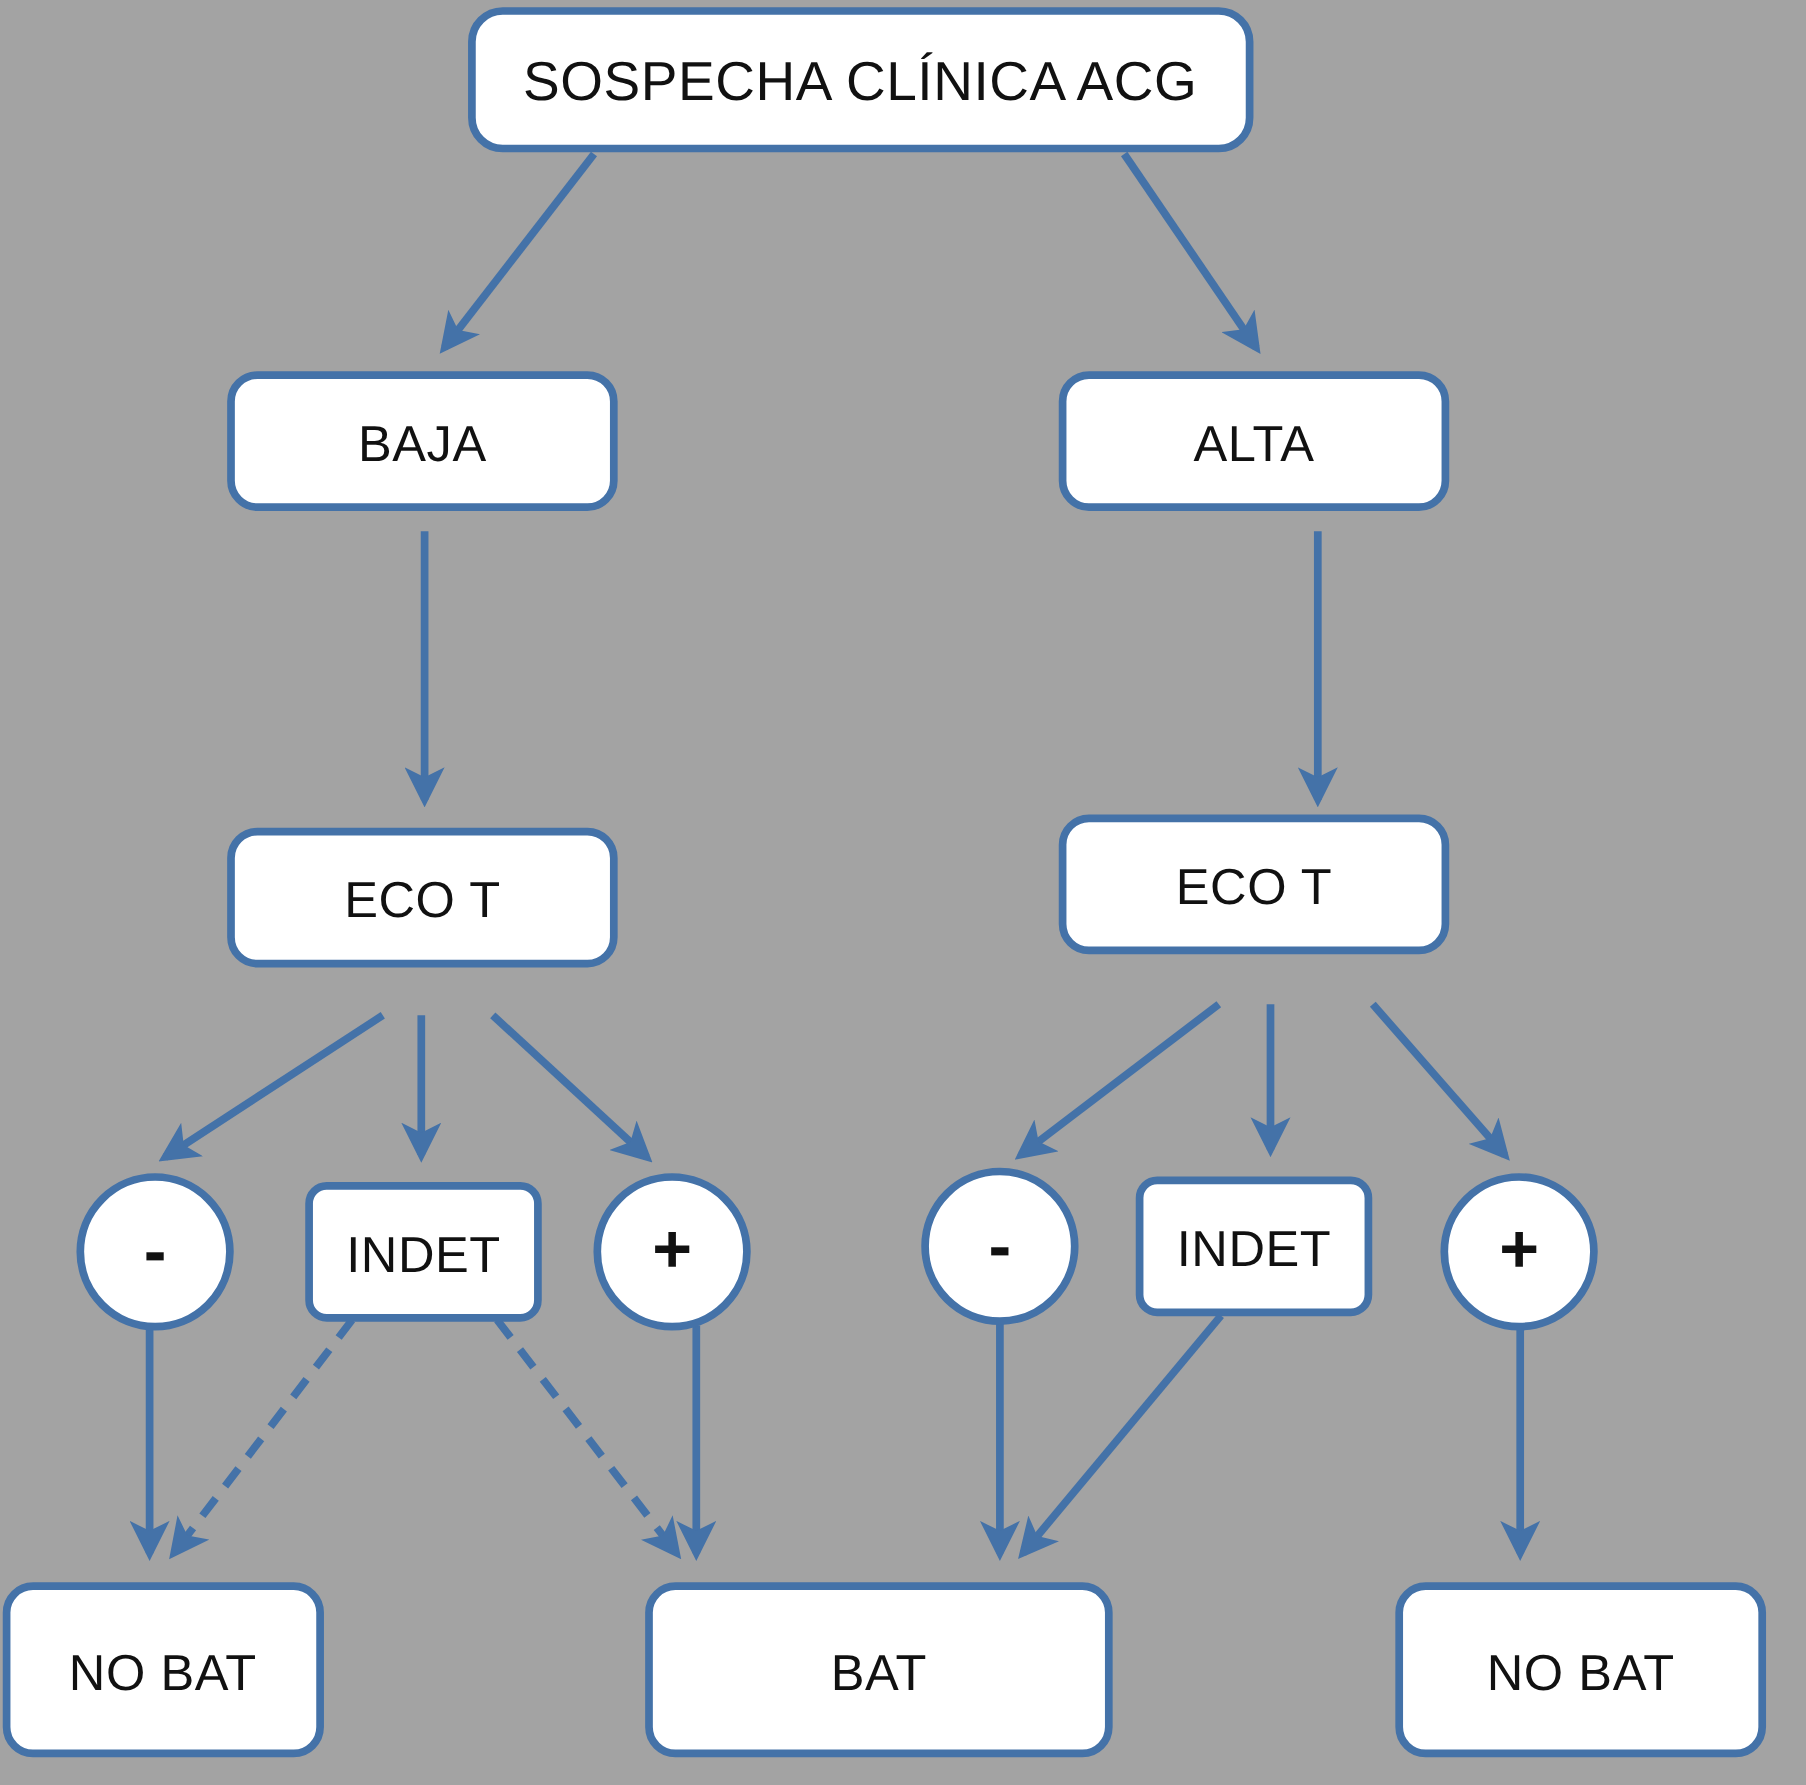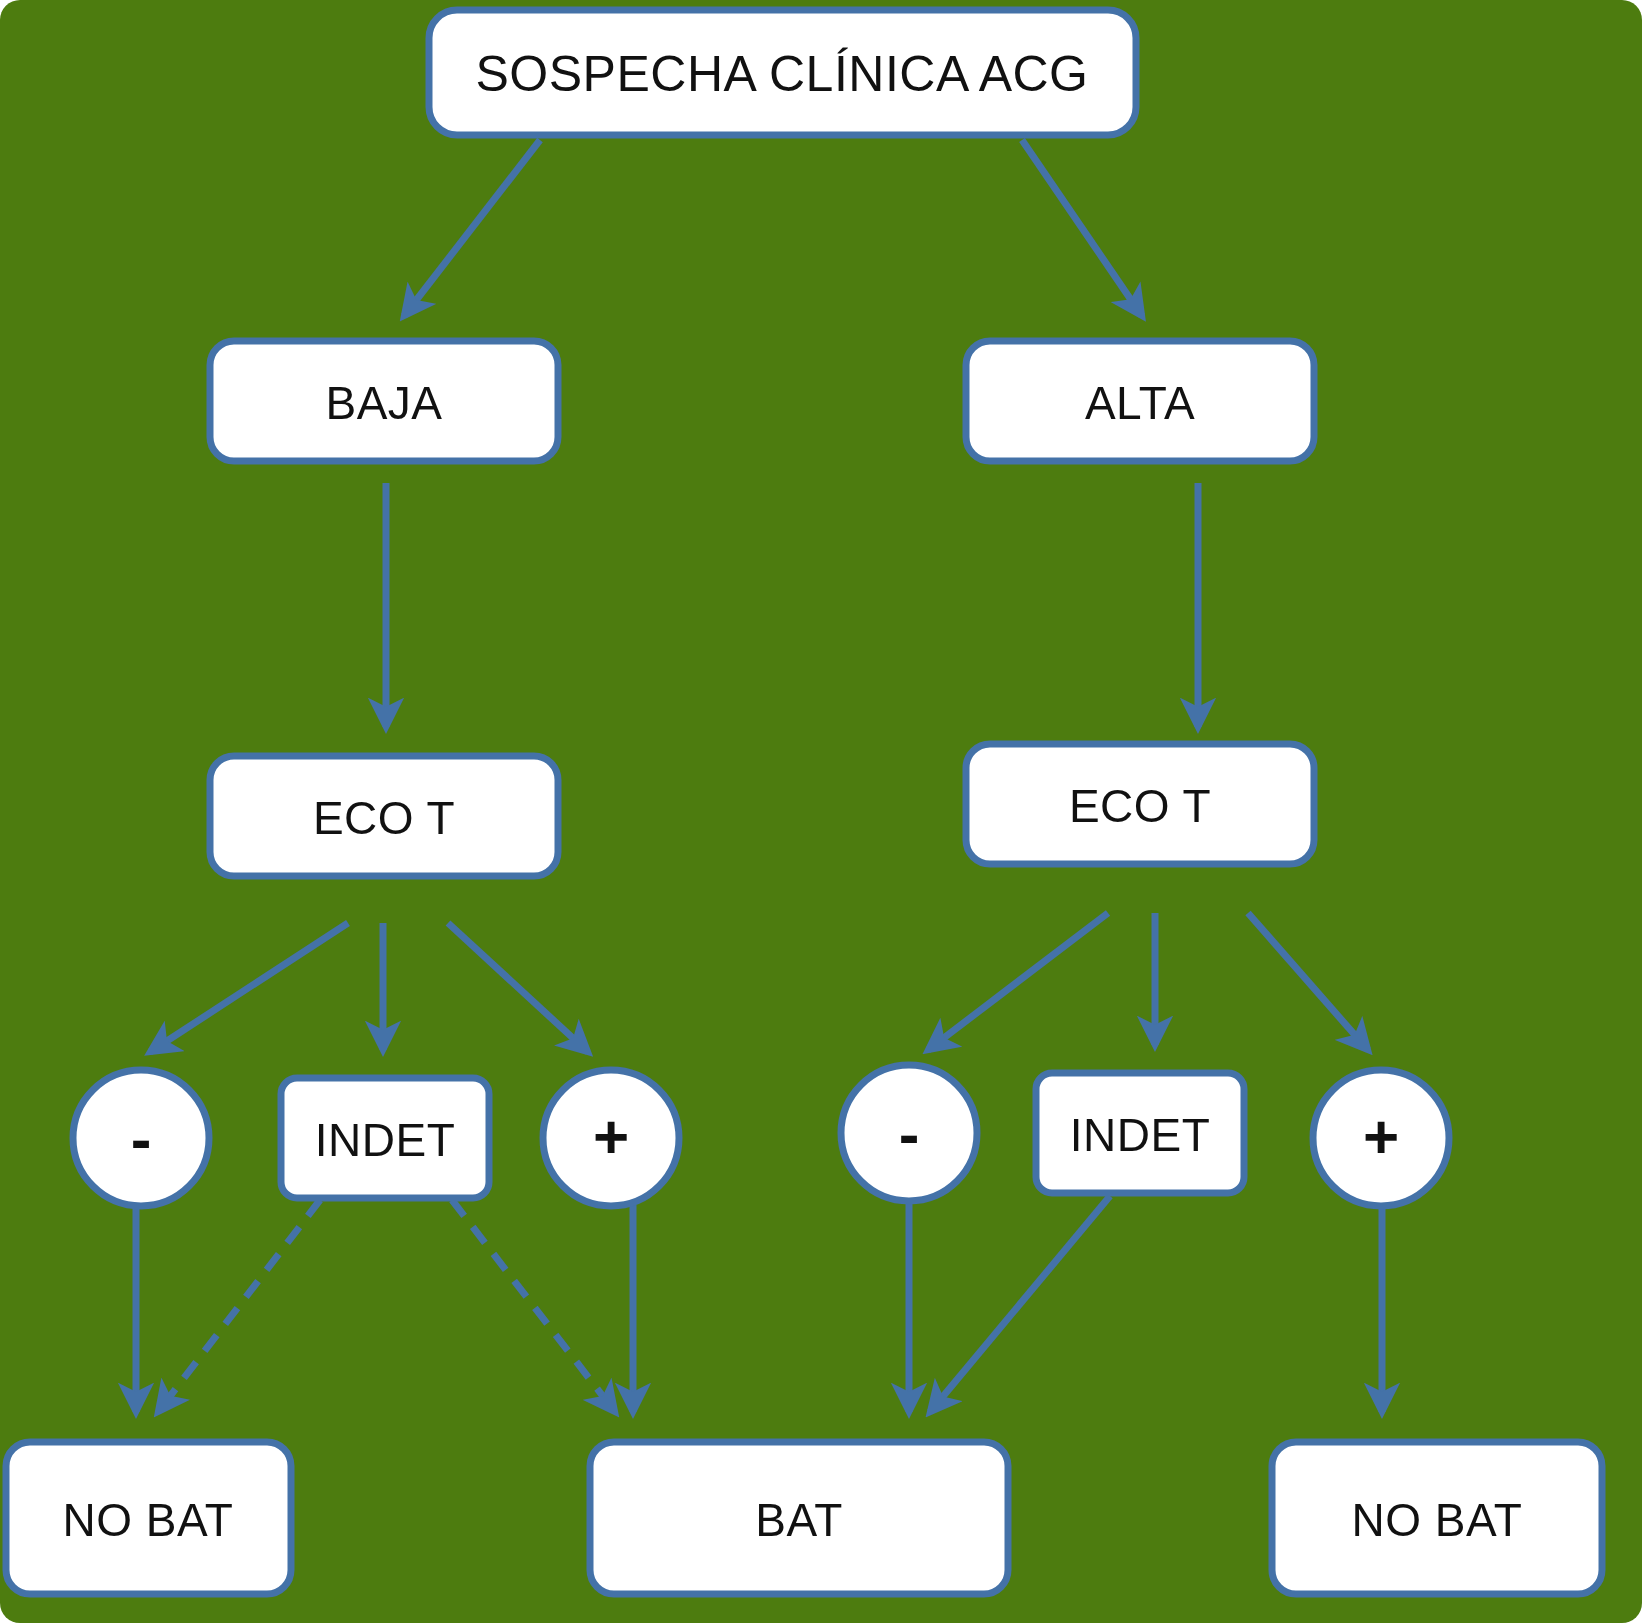--- a/index.html
+++ b/index.html
@@ -7,23 +7,22 @@
     padding: 0;
     background: #ffffff;
   }
   body {
     font-family: "Liberation Sans", sans-serif;
   }
   #flow-root {
     position: relative;
     width: 1642px;
     height: 1623px;
-    background: #4d7c0f;
+    background: #a3a3a3;
     overflow: hidden;
-    border-radius: 20px;
   }
   svg.flow-canvas {
     position: absolute;
     inset: 0;
     width: 1642px;
     height: 1623px;
     display: block;
   }
   .node-box {
     fill: #ffffff;

